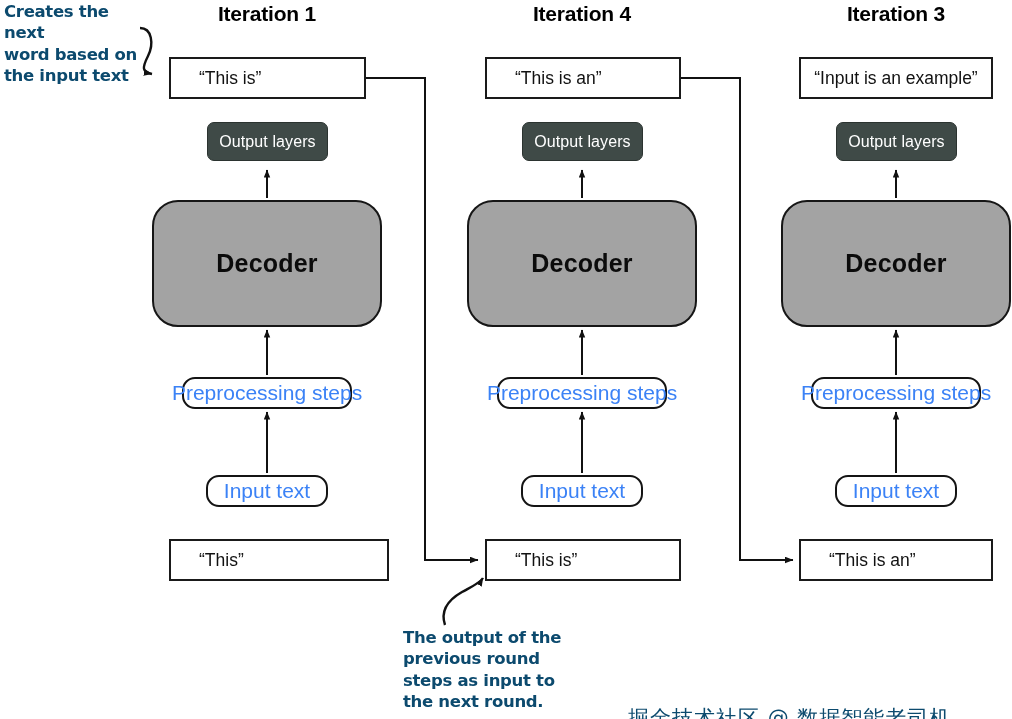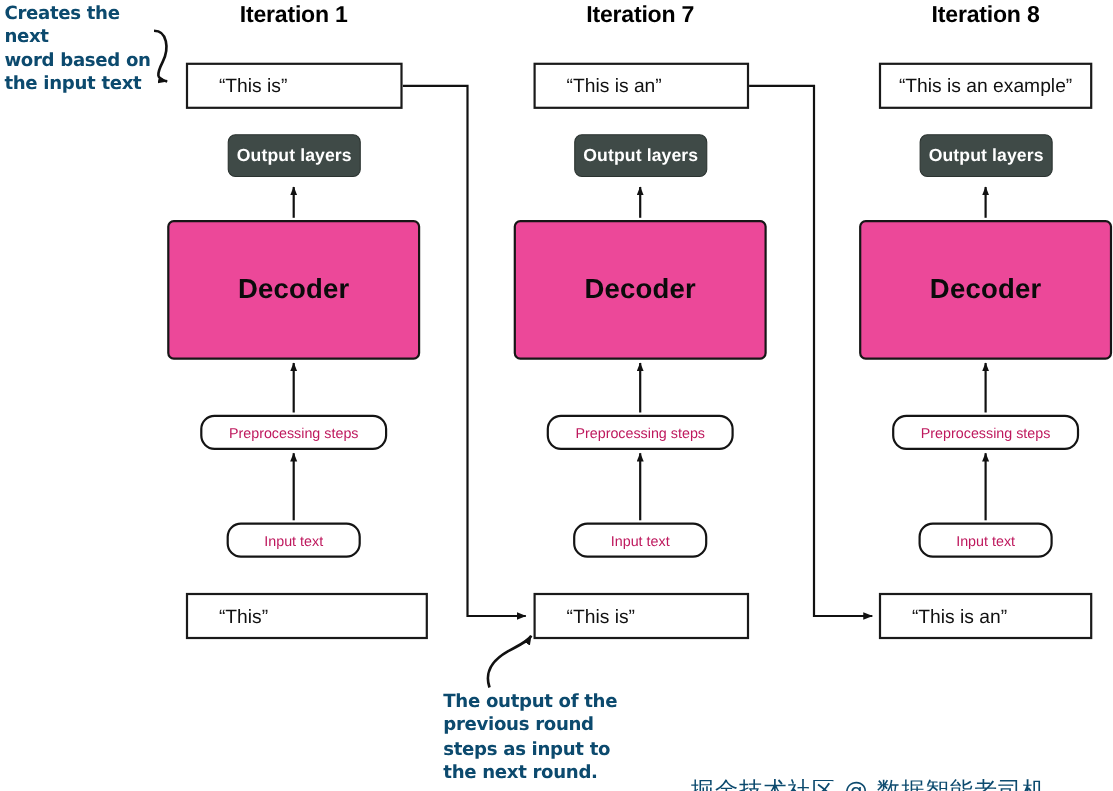--- a/index.html
+++ b/index.html
@@ -50,47 +50,46 @@
   .dark-box {
     background: #3f4a47;
     border: 1px solid #2b3330;
     border-radius: 7px;
     color: #ffffff;
     display: flex;
     align-items: center;
     justify-content: center;
     font-size: 16px;
     letter-spacing: 0.1px;
-    font-weight: bold;
   }
 
   
   .decoder-box {
-    background: #ec4899;
+    background: #a3a3a3;
     border: 2px solid #161616;
-    border-radius: 6px;
+    border-radius: 26px;
     display: flex;
     align-items: center;
     justify-content: center;
     font-weight: bold;
     font-size: 25px;
     color: #0b0b0b;
     letter-spacing: 0.2px;
   }
 
   
   .pill-box {
     background: #ffffff;
     border: 2px solid #141414;
     border-radius: 13px;
     display: flex;
     align-items: center;
     justify-content: center;
-    font-size: 13px;
-    color: #be185d;
+    font-size: 21px;
+    color: #3b82f6;
     white-space: nowrap;
   }
 
   
   .annot {
     font-family: "DejaVu Sans", sans-serif;
     font-weight: bold;
     font-size: 16.5px;
     line-height: 1.30;
     color: #0c4a6e;
@@ -143,22 +142,22 @@
   <path d="M366,78 L425,78 L425,560 L478,560" fill="none" stroke="#111" stroke-width="2" marker-end="url(#arrowThin)"></path>
 
   <path d="M680,78 L740,78 L740,560 L793,560" fill="none" stroke="#111" stroke-width="2" marker-end="url(#arrowThin)"></path>
 
   <path d="M140,28 C152,28 154,44 148,56 C142,68 142,72 152,74" fill="none" stroke="#111" stroke-width="2.4" marker-end="url(#arrowThin)"></path>
 
   <path d="M445,625 C440,610 448,600 462,592 C473,586 480,583 483,578" fill="none" stroke="#111" stroke-width="2.4" marker-end="url(#arrowThin)"></path>
 </svg>
 
 <div class="abs col-title" style="left:182px; top:2px; width:170px;text-align:center;">Iteration 1</div>
-<div class="abs col-title" style="left:497px; top:2px; width:170px;">Iteration 7</div>
-<div class="abs col-title" style="left:811px; top:2px; width:170px;">Iteration 8</div>
+<div class="abs col-title" style="left:497px; top:2px; width:170px;">Iteration 4</div>
+<div class="abs col-title" style="left:811px; top:2px; width:170px;">Iteration 3</div>
 
 <div class="abs quote-box left" style="left:169px; top:57px; width:197px; height:42px;">“This is”</div>
 
 <div class="abs dark-box" style="left:207px; top:122px; width:121px; height:39px;">Output layers</div>
 
 <div class="abs decoder-box" style="left:152px; top:200px; width:230px; height:127px;">Decoder</div>
 
 <div class="abs pill-box" style="left:182px; top:377px; width:170px; height:32px;">Preprocessing steps</div>
 
 <div class="abs pill-box" style="left:206px; top:475px; width:122px; height:32px;">Input text</div>
@@ -170,21 +169,21 @@
 <div class="abs dark-box" style="left:522px; top:122px; width:121px; height:39px;">Output layers</div>
 
 <div class="abs decoder-box" style="left:467px; top:200px; width:230px; height:127px;">Decoder</div>
 
 <div class="abs pill-box" style="left:497px; top:377px; width:170px; height:32px;">Preprocessing steps</div>
 
 <div class="abs pill-box" style="left:521px; top:475px; width:122px; height:32px;">Input text</div>
 
 <div class="abs quote-box left" style="left:485px; top:539px; width:196px; height:42px;">“This is”</div>
 
-<div class="abs quote-box center" style="left:799px; top:57px; width:194px; height:42px;">“This is an example”</div>
+<div class="abs quote-box center" style="left:799px; top:57px; width:194px; height:42px;">“Input is an example”</div>
 
 <div class="abs dark-box" style="left:836px; top:122px; width:121px; height:39px;">Output layers</div>
 
 <div class="abs decoder-box" style="left:781px; top:200px; width:230px; height:127px;">Decoder</div>
 
 <div class="abs pill-box" style="left:811px; top:377px; width:170px; height:32px;">Preprocessing steps</div>
 
 <div class="abs pill-box" style="left:835px; top:475px; width:122px; height:32px;">Input text</div>
 
 <div class="abs quote-box left" style="left:799px; top:539px; width:194px; height:42px;">“This is an”</div>

